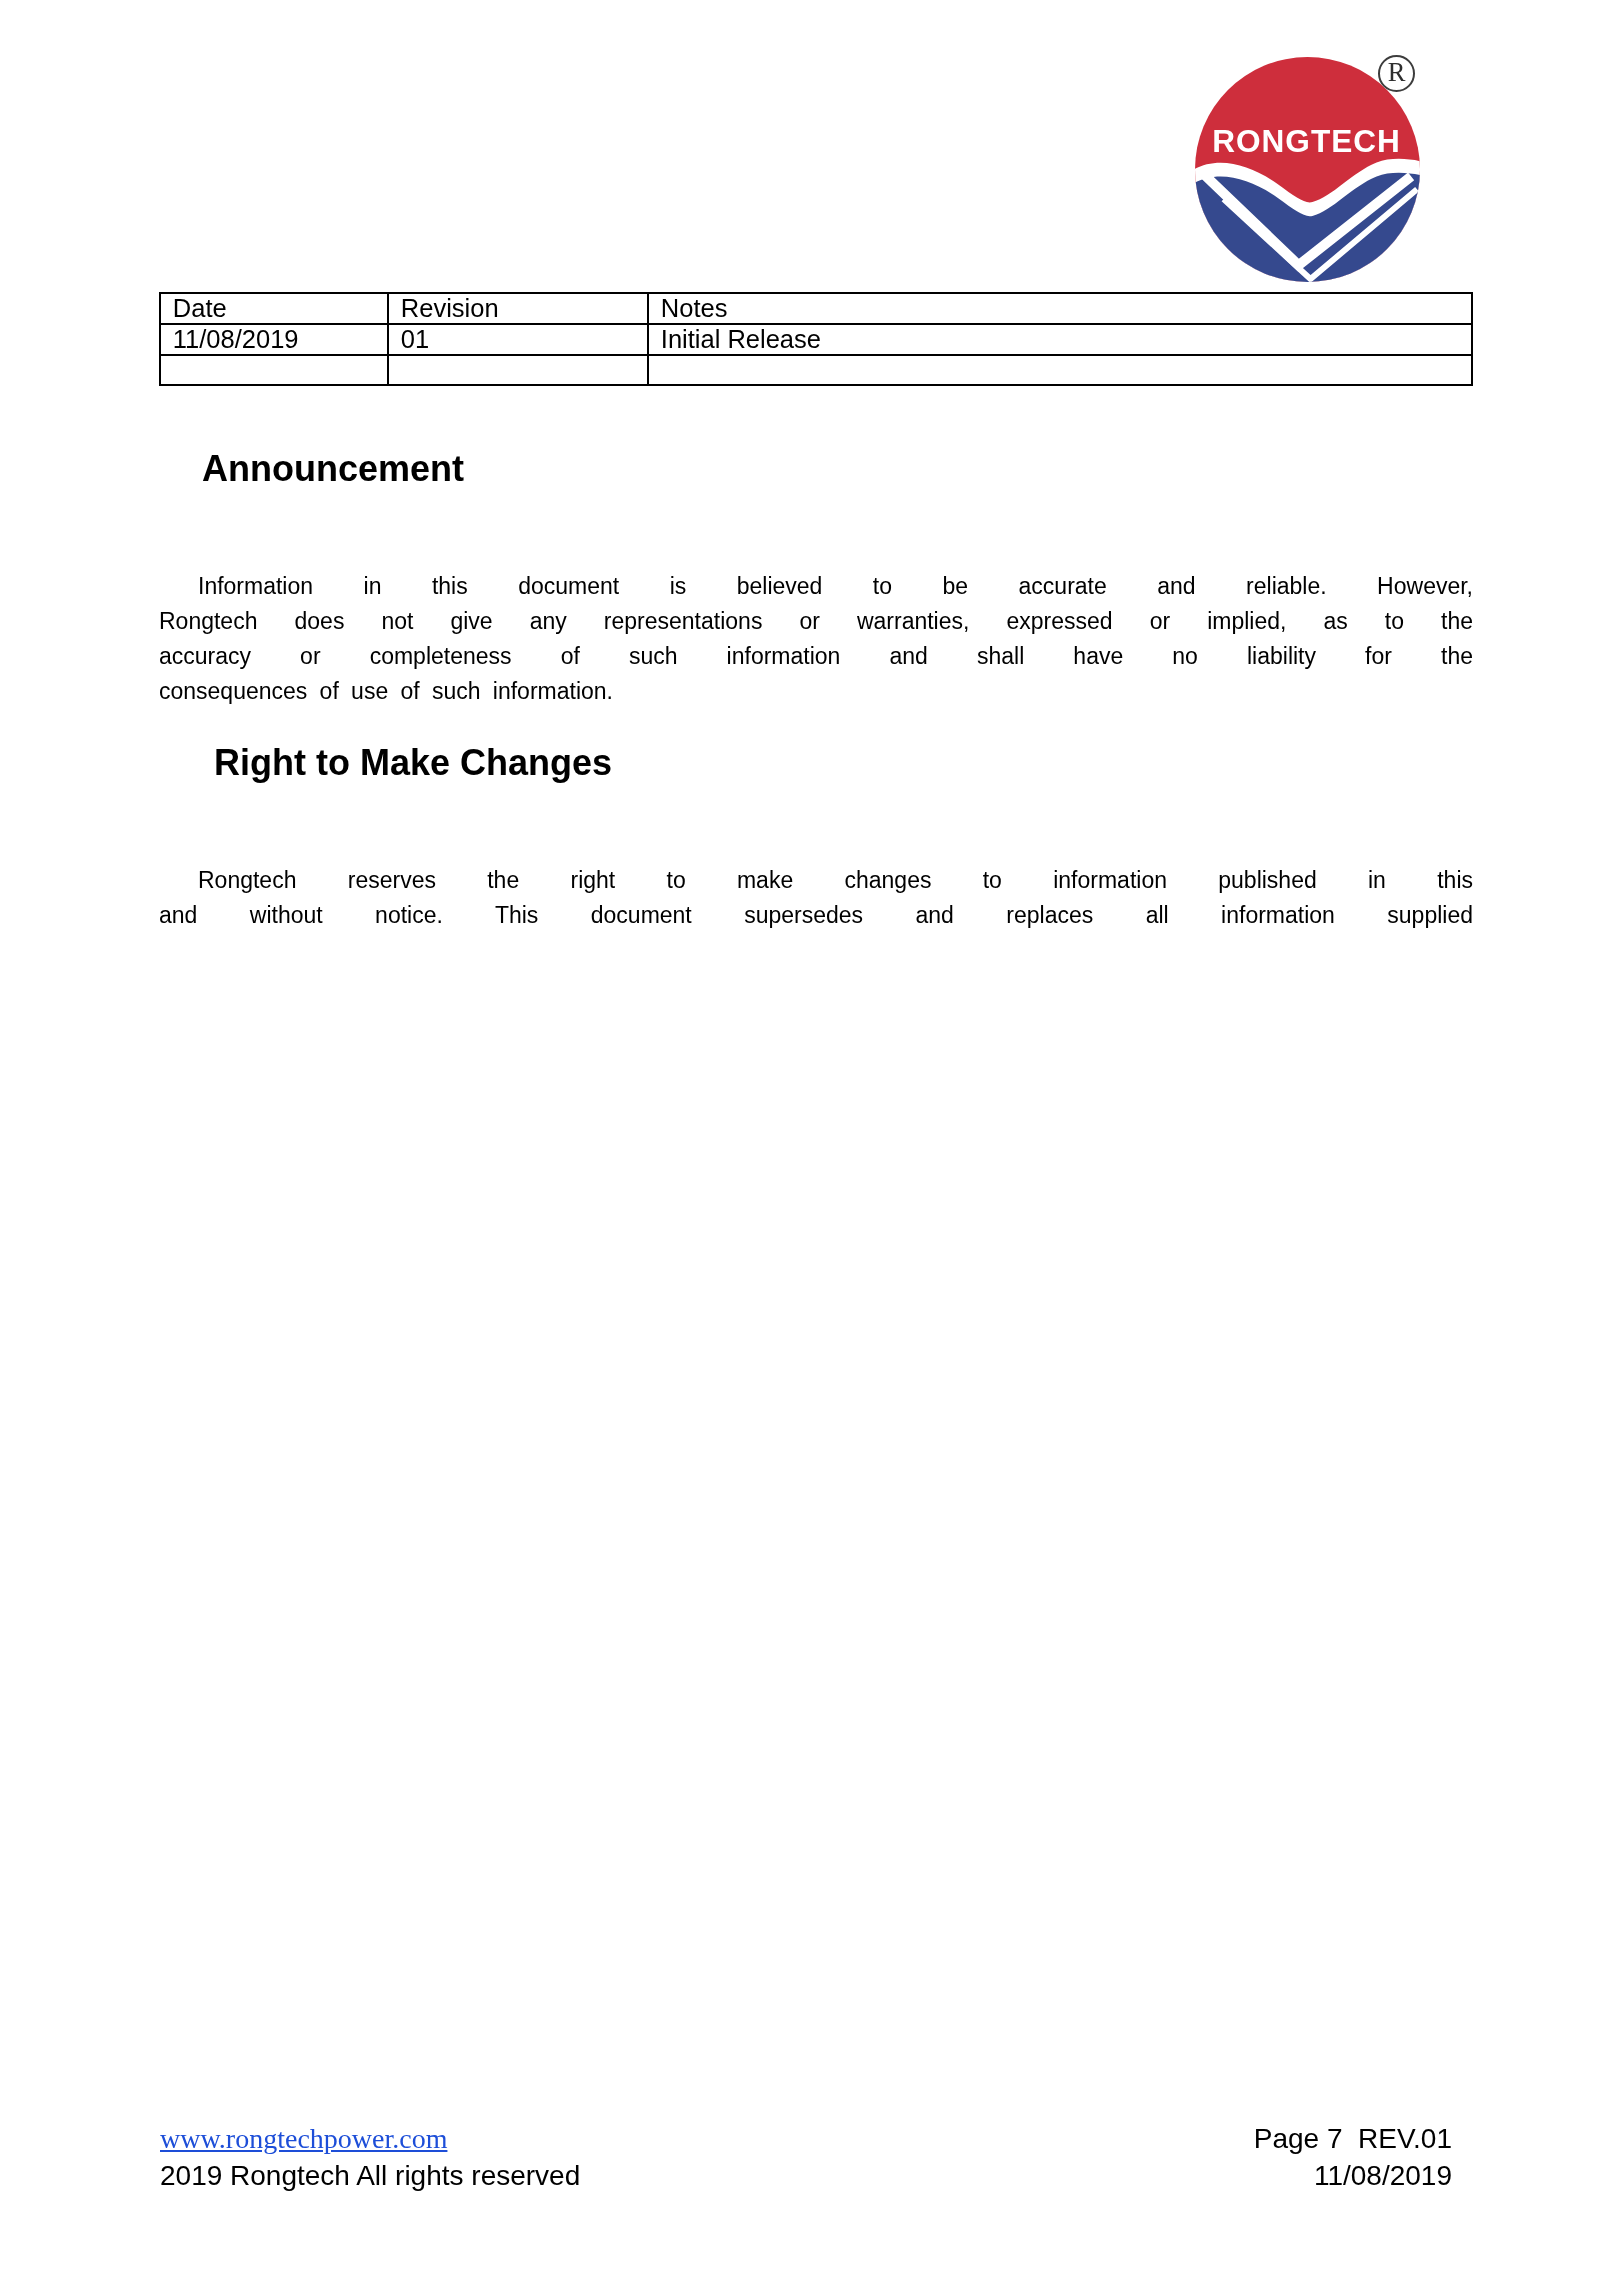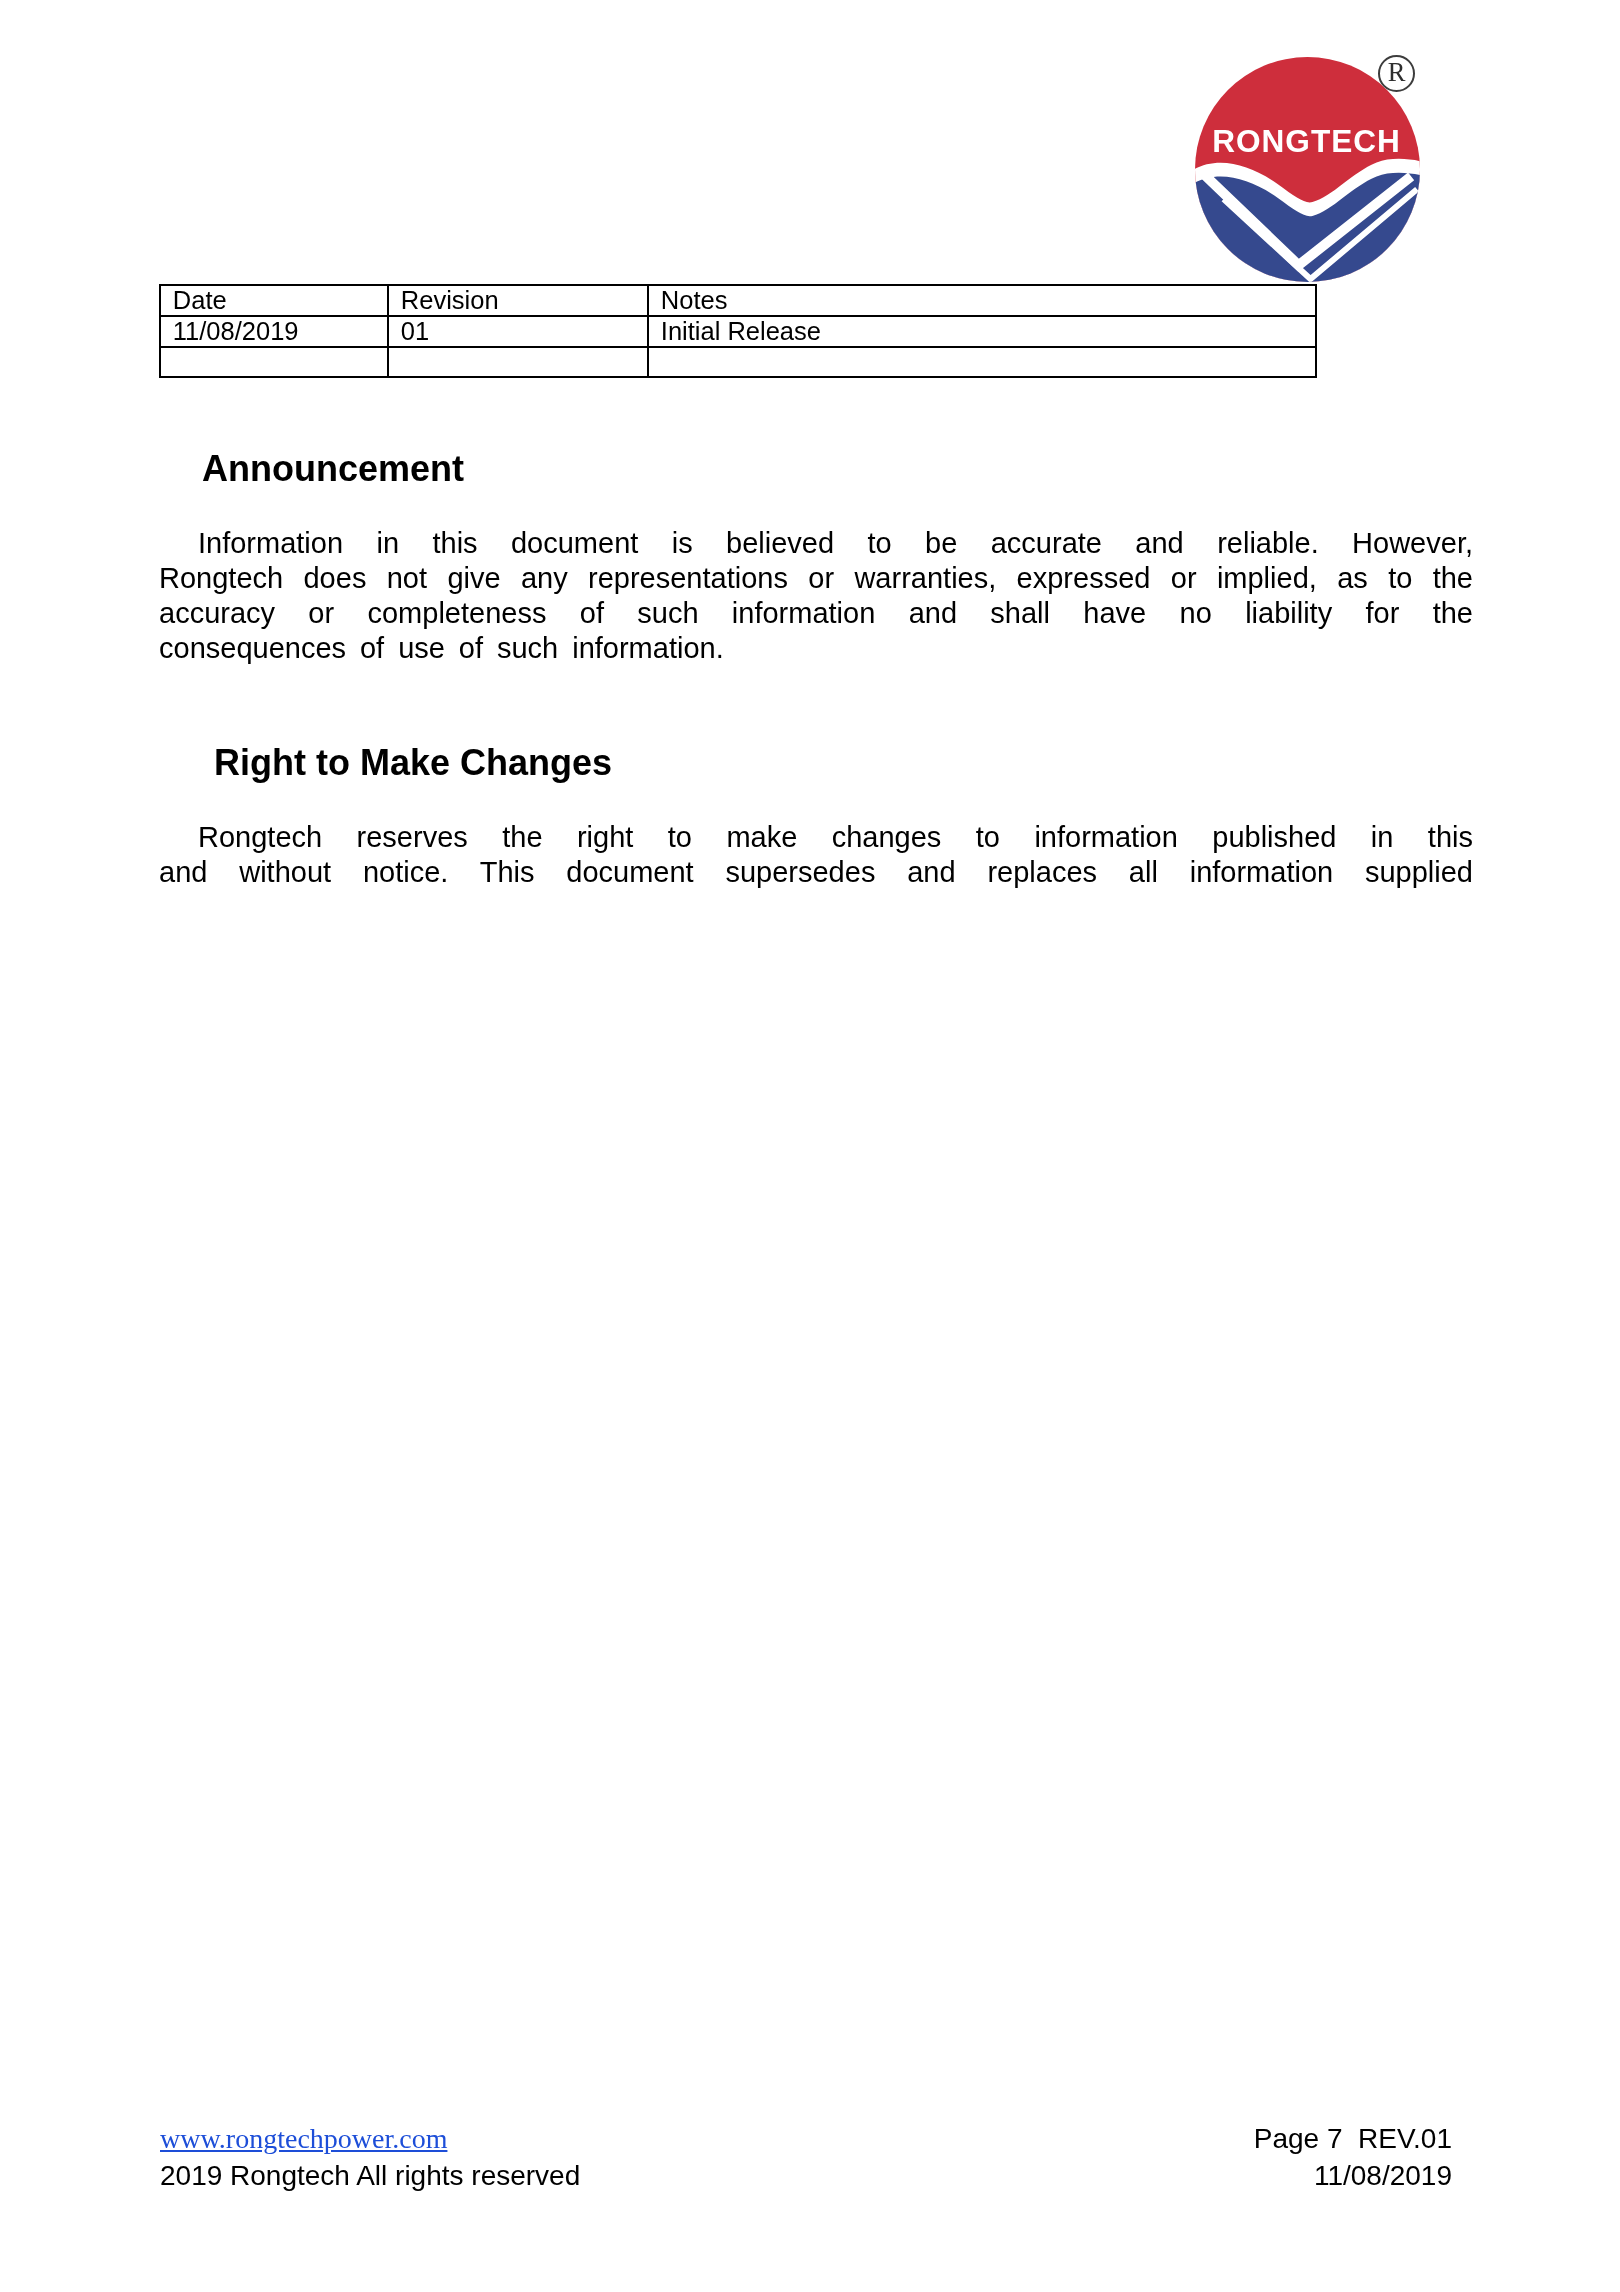--- a/index.html
+++ b/index.html
@@ -24,22 +24,22 @@
     display: flex; align-items: center; justify-content: center;
     font-family: "Liberation Serif", serif;
     font-size: 26.5px; line-height: 1;
     color: #2e2e2e;
     background: #fff;
     padding-bottom: 2px;
   }
 
   
   #rev-table {
-    left: 159px; top: 284px;
-    width: 1158px;
+    left: 159px; top: 292px;
+    width: 1314px;
     border-collapse: collapse;
     table-layout: fixed;
     font-size: 25.5px;
   }
   #rev-table { border: 2.9px solid #000; }
   #rev-table td {
     border: 2px solid #000;
     padding: 0 7.8px 0 11.8px;
     vertical-align: middle;
     overflow: hidden; white-space: nowrap;
@@ -50,21 +50,21 @@
   
   .section-heading {
     font-size: 36px;
     font-weight: bold;
     line-height: 32px;
     white-space: nowrap;
   }
   #heading-1 { left: 202px; top: 453px; }
   #heading-2 { left: 214px; top: 747px; }
 
-  .para { width: 1314px; font-size: 29px; line-height: 35px; }
+  .para { width: 1314px; font-size: 23px; line-height: 35px; margin-top: 43px; }
   #para-1 { left: 159px; top: 526px; }
   #para-2 { left: 159px; top: 820px; }
   .jline { text-align: justify; text-align-last: justify; }
   .jline.first { text-indent: 39px; }
   .jline.last { text-align-last: left; word-spacing: 5.9px; }
 
   
   .footer-block { font-size: 28px; line-height: 37px; }
   #footer-left { left: 160px; top: 2120px; }
   #footer-right { right: 168px; top: 2120px; text-align: right; }

